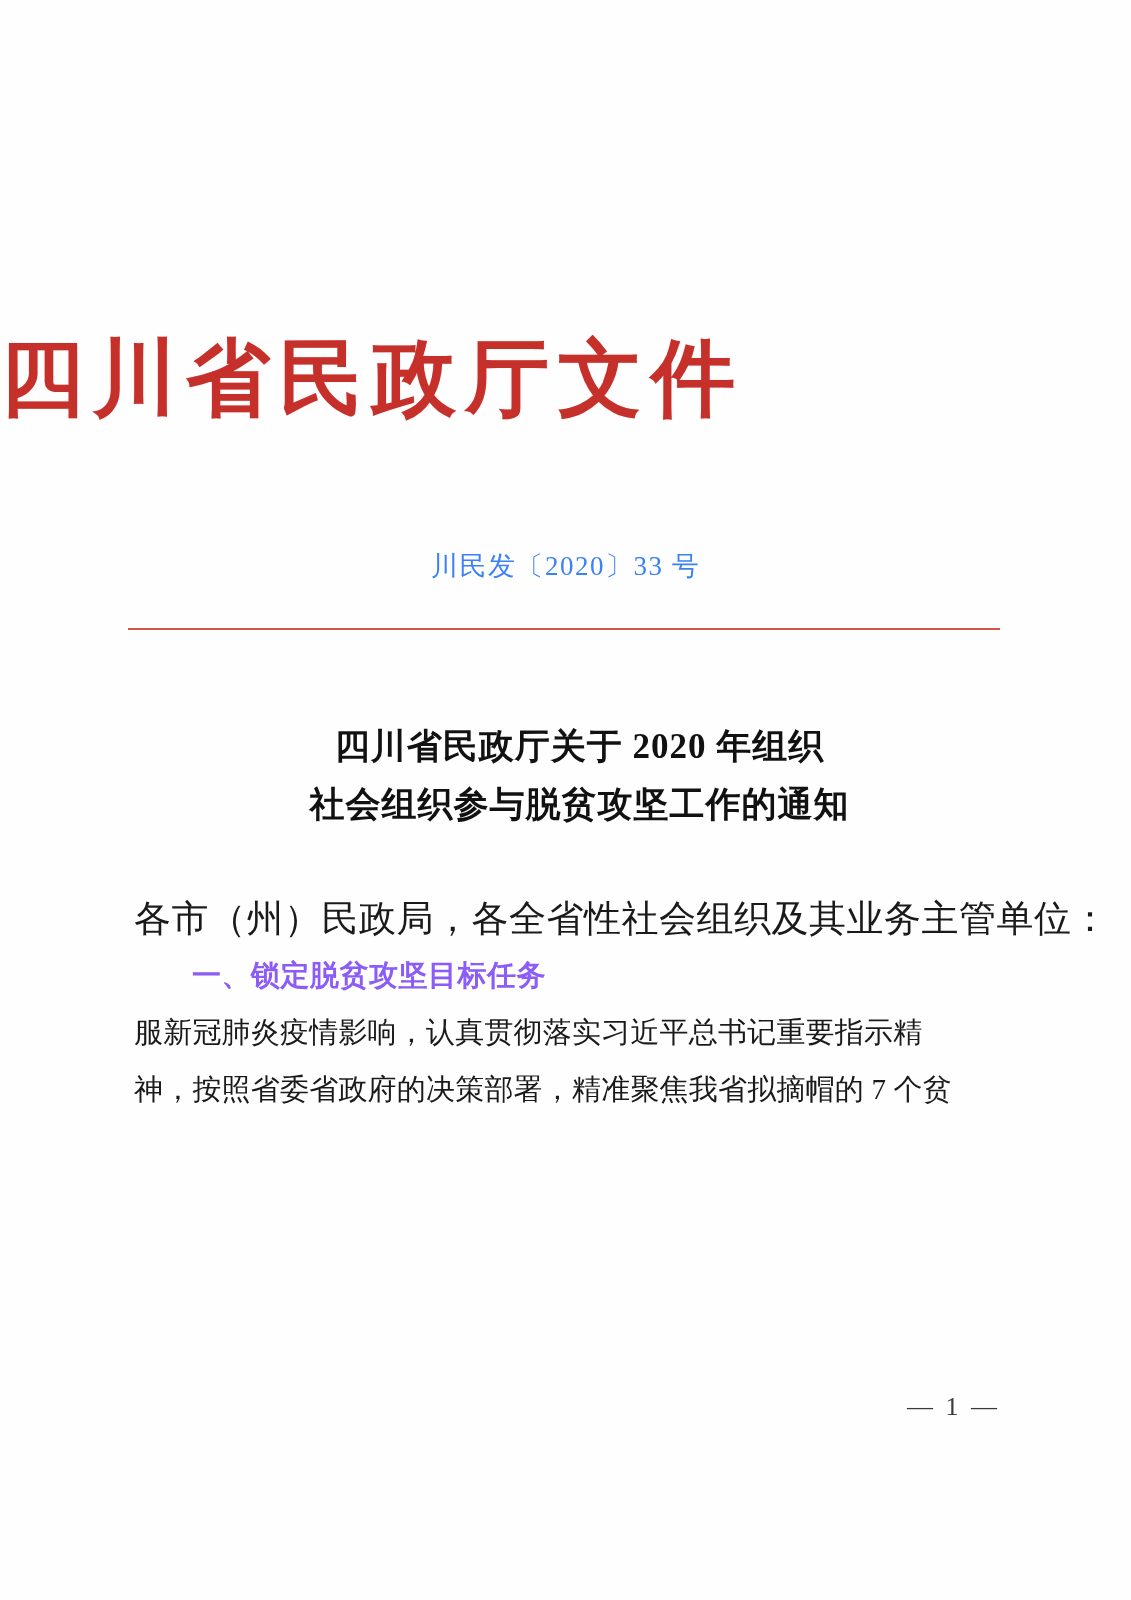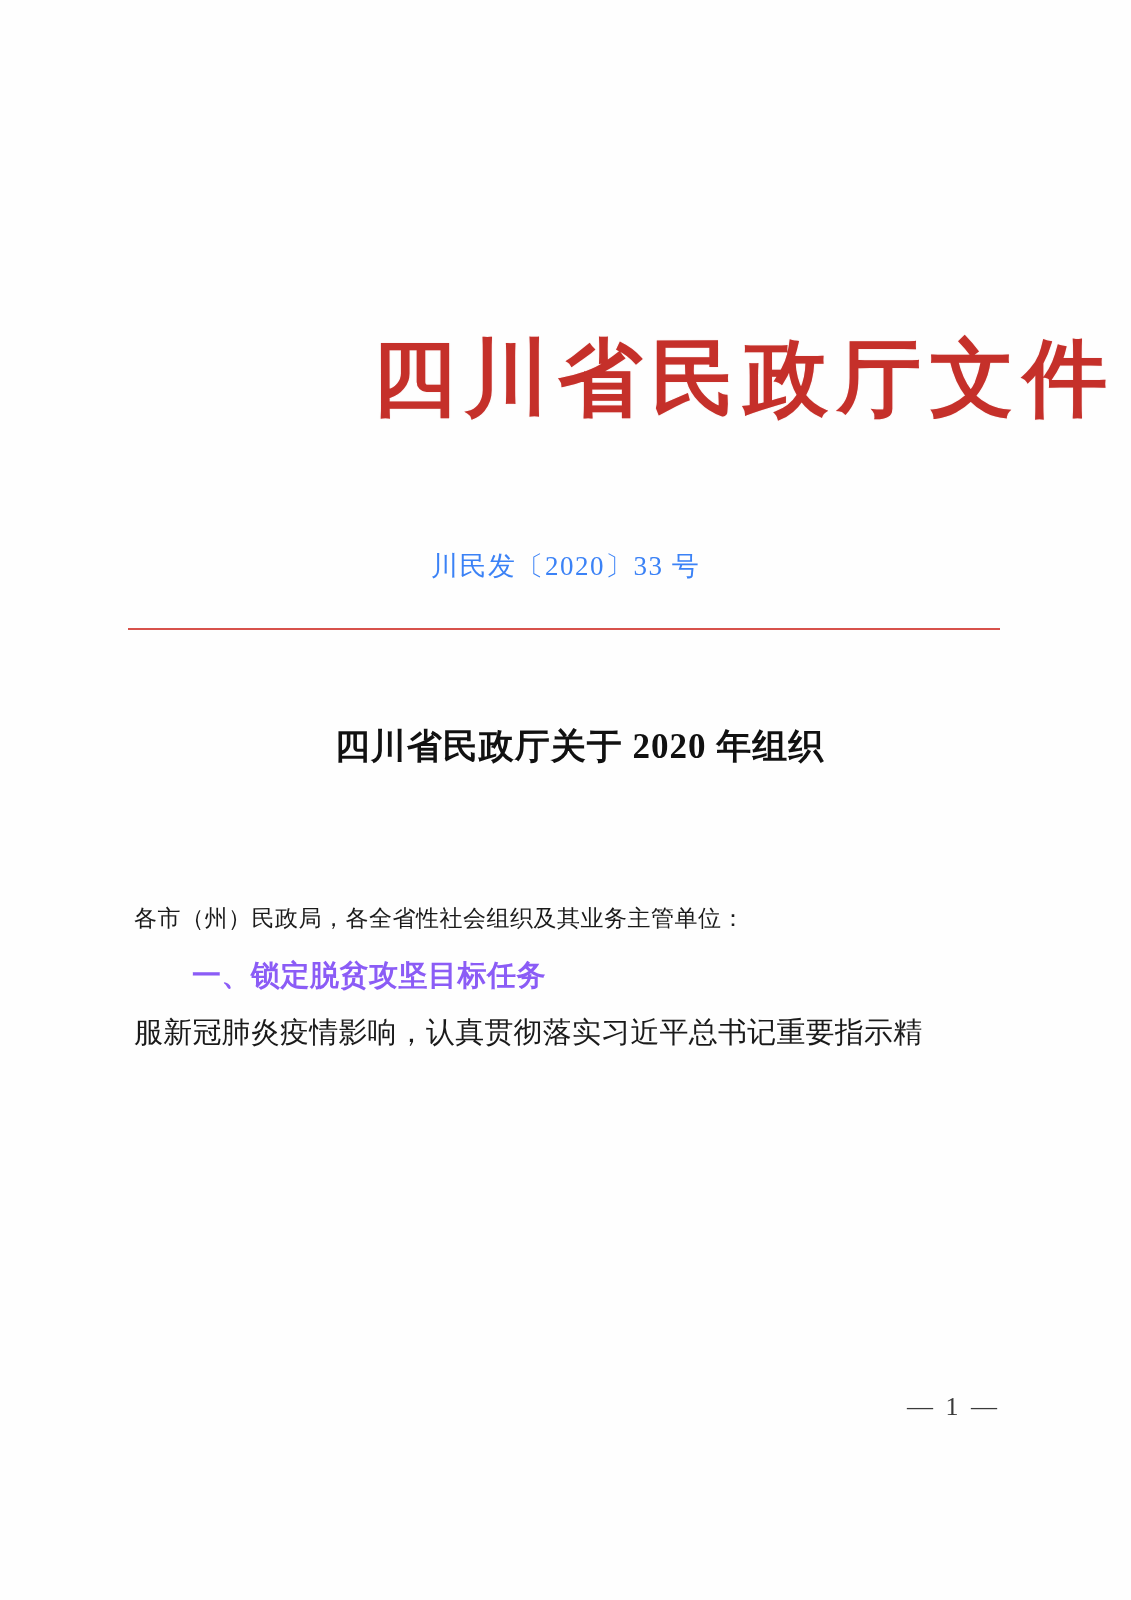--- a/index.html
+++ b/index.html
@@ -18,21 +18,21 @@
     font-family: "Liberation Serif", "DejaVu Serif", serif;
     color: #1a1a1a;
   }
 
   
   .masthead {
     position: absolute;
     top: 333px;
     left: 0;
     width: 1116px;
-    text-align: right;
+    text-align: left;
   }
 
   .masthead-title {
     display: inline-block;
     font-family: "DejaVu Serif", "Liberation Serif", serif;
     font-size: 84px;
     font-weight: 700;
     letter-spacing: 9px;
     line-height: 1.08;
     color: #C5302A;
@@ -86,21 +86,21 @@
 
   
   .body-block {
     position: absolute;
     top: 890px;
     left: 134px;
     width: 866px;
   }
 
   .salutation {
-    font-size: 23px;
+    font-size: 37px;
     line-height: 57px;
     letter-spacing: 0.5px;
     color: #1a1a1a;
     white-space: nowrap;
   }
 
   .para {
     font-size: 29px;
     line-height: 57px;
     letter-spacing: 0.2px;
@@ -150,30 +150,32 @@
   <div class="masthead">
     <span class="masthead-title">四川省民政厅文件</span>
   </div>
 
   <div class="doc-number">川民发〔2020〕33 号</div>
 
   <div class="red-rule"></div>
 
   <div class="doc-title">
     <div class="doc-title-line">四川省民政厅关于 2020 年组织</div>
+    <div class="doc-title-line">社会组织参与脱贫攻坚工作的通知</div>
   </div>
 
   <div class="body-block">
 
     <div class="salutation">各市（州）民政局，各全省性社会组织及其业务主管单位：</div>
 
 
     <div class="section-heading">一、锁定脱贫攻坚目标任务</div>
 
     <div class="para">
       <span class="para-line">服新冠肺炎疫情影响，认真贯彻落实习近平总书记重要指示精</span>
+      <span class="para-line">神，按照省委省政府的决策部署，精准聚焦我省拟摘帽的 7 个贫</span>
     </div>
 
   </div>
 
   <div class="footer">— 1 —</div>
 
 </div>
 
 </body></html>

